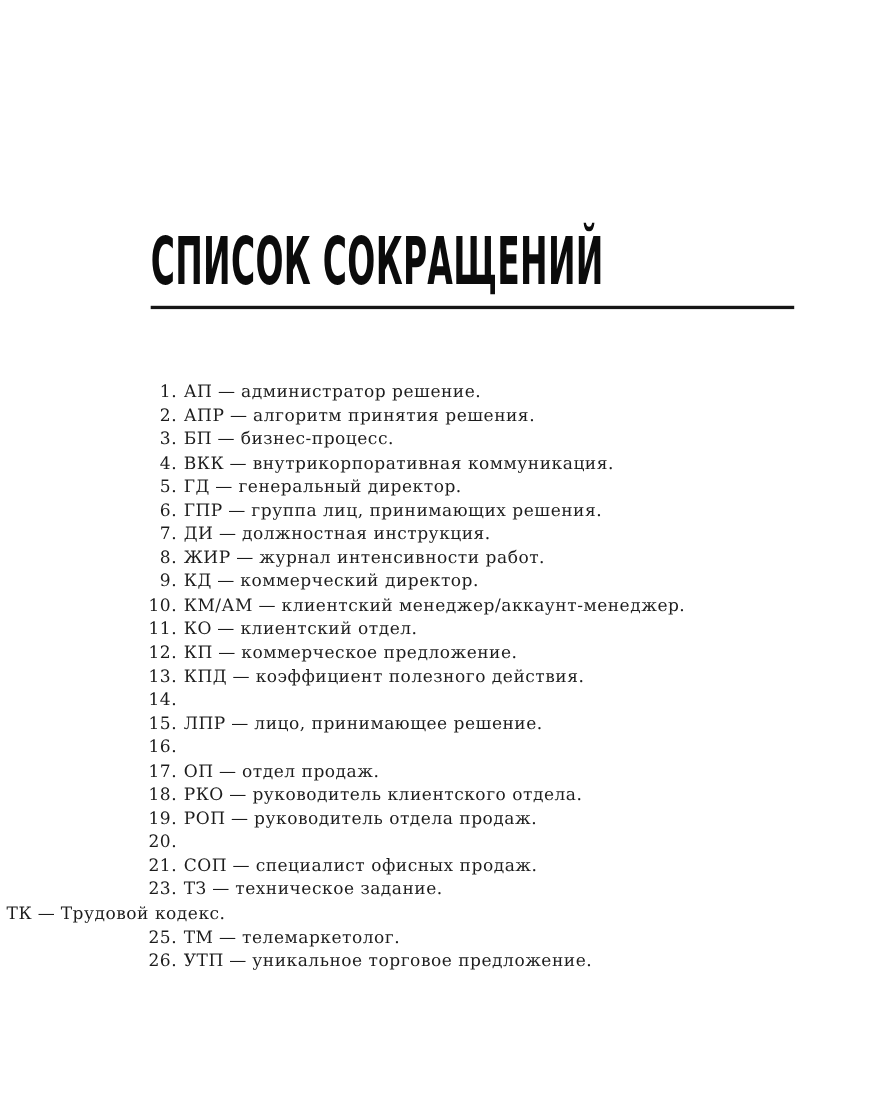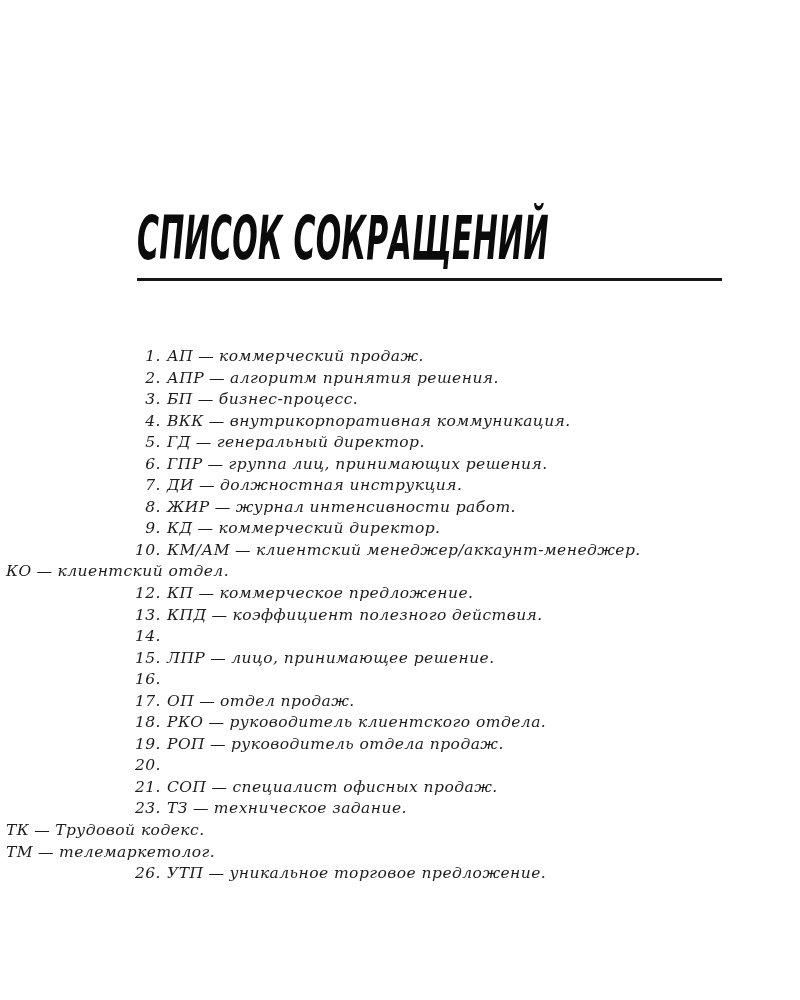--- a/index.html
+++ b/index.html
@@ -7,21 +7,20 @@
     padding: 0;
     background: #ffffff;
   }
   .page {
     position: relative;
     width: 800px;
     height: 1000px;
     background: #ffffff;
     overflow: hidden;
     font-family: "DejaVu Serif", serif;
-    font-style: italic;
   }
   .page-title {
     position: absolute;
     left: 137px;
     top: 208px;
     margin: 0;
     font-family: "DejaVu Sans", sans-serif;
     font-weight: 800;
     font-size: 60px;
     line-height: 60px;
@@ -80,21 +79,21 @@
 <div class="page">
 
   <h1 class="page-title"><span class="condense">СПИСОК СОКРАЩЕНИЙ</span></h1>
 
   <div class="title-underline"></div>
 
   <ol class="abbr-list">
 
       <li class="abbr-row">
         <span class="abbr-num">1.</span>
-        <span class="abbr-text"><span class="abbr-abbr">АП</span><span class="abbr-sep">—</span><span class="abbr-def">коммерческий продаж.</span></span>
+        <span class="abbr-text"><span class="abbr-abbr">АП</span><span class="abbr-sep">—</span><span class="abbr-def">администратор решение.</span></span>
       </li>
 
       <li class="abbr-row">
         <span class="abbr-num">2.</span>
         <span class="abbr-text"><span class="abbr-abbr">АПР</span><span class="abbr-sep">—</span><span class="abbr-def">алгоритм принятия решения.</span></span>
       </li>
 
       <li class="abbr-row">
         <span class="abbr-num">3.</span>
         <span class="abbr-text"><span class="abbr-abbr">БП</span><span class="abbr-sep">—</span><span class="abbr-def">бизнес-процесс.</span></span>
@@ -129,20 +128,21 @@
         <span class="abbr-num">9.</span>
         <span class="abbr-text"><span class="abbr-abbr">КД</span><span class="abbr-sep">—</span><span class="abbr-def">коммерческий директор.</span></span>
       </li>
 
       <li class="abbr-row">
         <span class="abbr-num">10.</span>
         <span class="abbr-text"><span class="abbr-abbr">КМ/АМ</span><span class="abbr-sep">—</span><span class="abbr-def">клиентский менеджер/аккаунт-менеджер.</span></span>
       </li>
 
       <li class="abbr-row">
+        <span class="abbr-num">11.</span>
         <span class="abbr-text"><span class="abbr-abbr">КО</span><span class="abbr-sep">—</span><span class="abbr-def">клиентский отдел.</span></span>
       </li>
 
       <li class="abbr-row">
         <span class="abbr-num">12.</span>
         <span class="abbr-text"><span class="abbr-abbr">КП</span><span class="abbr-sep">—</span><span class="abbr-def">коммерческое предложение.</span></span>
       </li>
 
       <li class="abbr-row">
         <span class="abbr-num">13.</span>
@@ -190,20 +190,21 @@
       <li class="abbr-row">
         <span class="abbr-num">23.</span>
         <span class="abbr-text"><span class="abbr-abbr">ТЗ</span><span class="abbr-sep">—</span><span class="abbr-def">техническое задание.</span></span>
       </li>
 
       <li class="abbr-row">
         <span class="abbr-text"><span class="abbr-abbr">ТК</span><span class="abbr-sep">—</span><span class="abbr-def">Трудовой кодекс.</span></span>
       </li>
 
       <li class="abbr-row">
+        <span class="abbr-num">25.</span>
         <span class="abbr-text"><span class="abbr-abbr">ТМ</span><span class="abbr-sep">—</span><span class="abbr-def">телемаркетолог.</span></span>
       </li>
 
       <li class="abbr-row">
         <span class="abbr-num">26.</span>
         <span class="abbr-text"><span class="abbr-abbr">УТП</span><span class="abbr-sep">—</span><span class="abbr-def">уникальное торговое предложение.</span></span>
       </li>
     </ol>
 
 </div>

